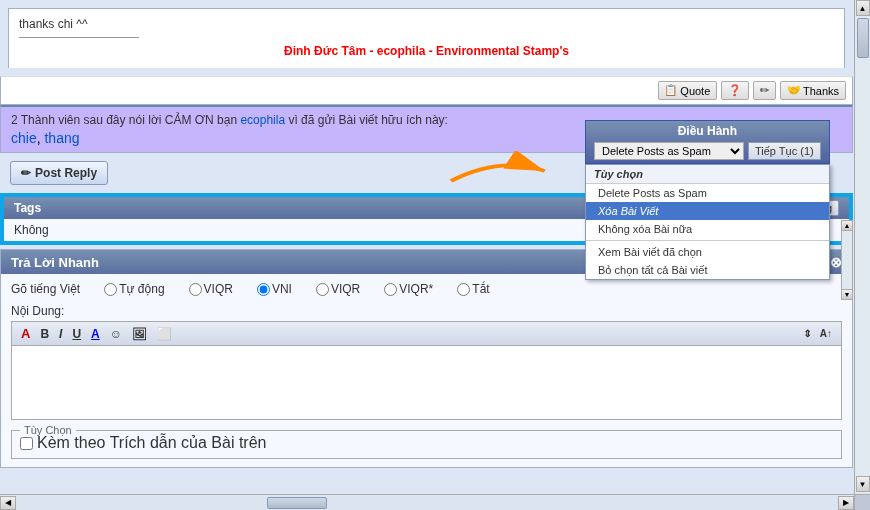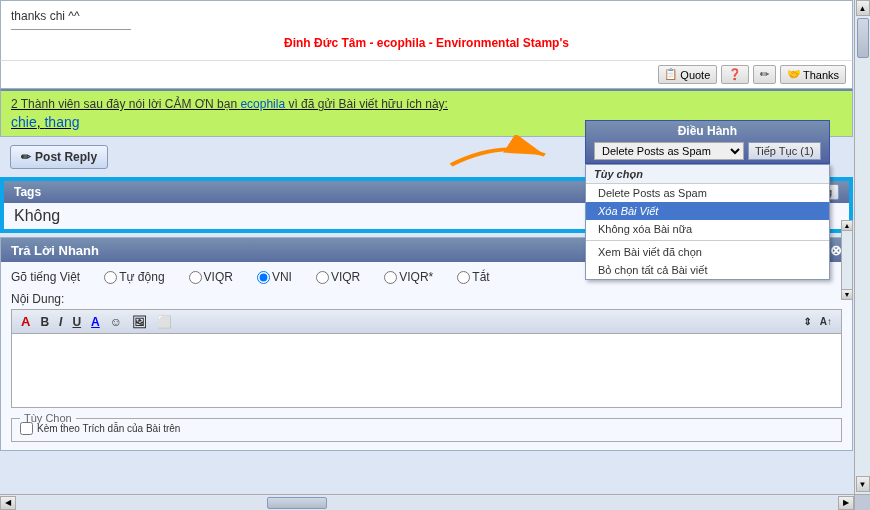--- a/index.html
+++ b/index.html
@@ -18,21 +18,21 @@
       height: 510px;
       background: #dce6f5;
       position: relative;
       overflow: hidden;
     }
 
     
     .post-top {
       background: #fff;
       border: 1px solid #a0b0c8;
-      margin: 0;
+      margin: 8px;
       padding: 8px 10px 10px 10px;
       border-bottom: none;
     }
 
     .post-text {
       color: #333;
       font-size: 12px;
       margin-bottom: 6px;
     }
 
@@ -69,25 +69,24 @@
       cursor: pointer;
       font-size: 11px;
       display: inline-flex;
       align-items: center;
       gap: 2px;
       border-radius: 2px;
     }
 
     
     .members-bar {
-      background: #bef264;
+      background: #c4b5fd;
       border: 1px solid #a0b0c8;
       border-top: 2px solid #6688aa;
       padding: 6px 10px;
-      text-decoration: underline;
     }
 
     .members-bar .title {
       font-size: 12px;
       color: #333;
       margin-bottom: 3px;
     }
 
     .members-bar .title span.link {
       color: #0055cc;
@@ -246,21 +245,21 @@
       padding: 1px 6px;
       font-size: 11px;
       color: #333;
       cursor: pointer;
       border-radius: 2px;
     }
 
     .tags-content {
       padding: 4px 10px;
       color: #333;
-      font-size: 16px;
+      font-size: 12px;
     }
 
     
     .quick-reply-section {
       background: #f5f8ff;
       border: 1px solid #a0b0c8;
       margin-top: 4px;
     }
 
     .quick-reply-header {
@@ -353,21 +352,21 @@
 
     .options-content {
       display: flex;
       align-items: center;
       gap: 4px;
       margin-top: -4px;
     }
 
     .options-content input[type="checkbox"] { cursor: pointer; }
 
-    .options-content label { font-size: 10px; color: #333; }
+    .options-content label { font-size: 16px; color: #333; }
 
     
     .right-scrollbar {
       position: absolute;
       right: 0;
       top: 0;
       width: 16px;
       height: 510px;
       background: #e0e8f0;
       border-left: 1px solid #aaa;

